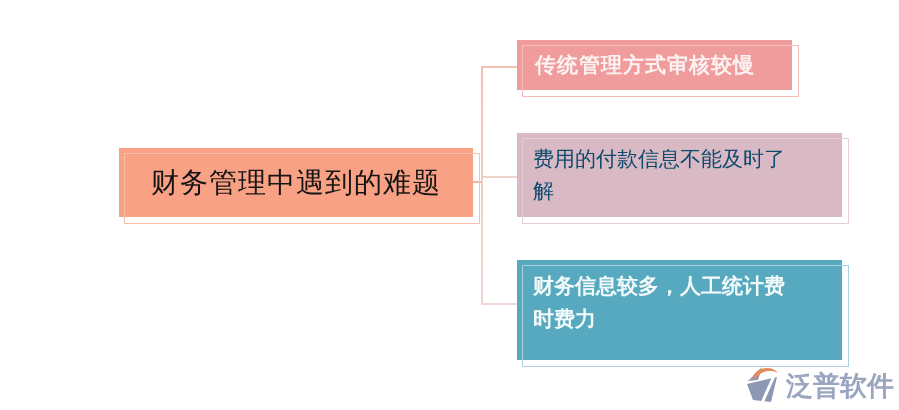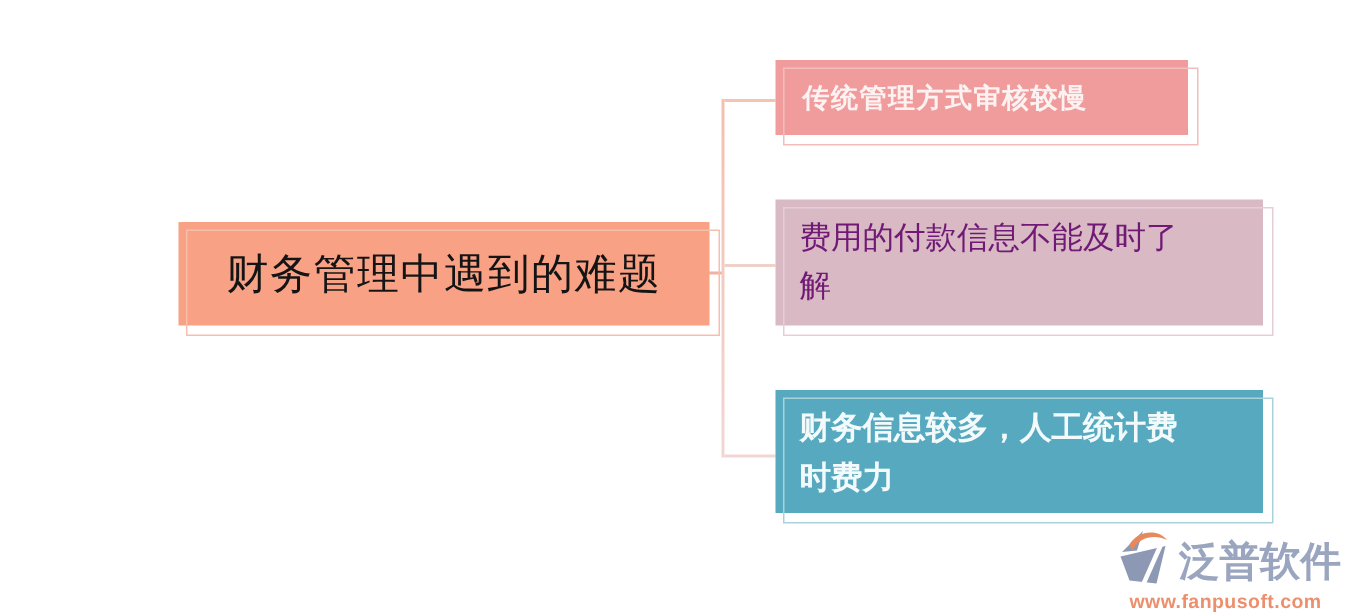--- a/index.html
+++ b/index.html
@@ -20,31 +20,31 @@
     left:119px; top:148px; width:354px; height:69px;
     background:#f8a185; --outline:#f6bfaa;
     display:flex; align-items:center; justify-content:center;
     font-size:28px; color:#141414; letter-spacing:1px; white-space:nowrap;
   }
 
   .branch { left:517px; }
   .branch-1 {
     top:40px; width:275px; height:50px;
     background:#f09c9d; --outline:#f4bdbd;
-    color:#fdf2f2; font-weight:600; font-size:18px; letter-spacing:1px;
+    color:#fdf2f2; font-weight:600; font-size:21px; letter-spacing:1px;
     display:flex; align-items:center; padding-left:18px; white-space:nowrap;
   }
   .branch-2 {
     top:133px; width:325px; height:84px;
     background:#d8b9c4; --outline:#e6ced6;
-    color:#701a75; font-size:21px; line-height:32px;
+    color:#0c4a6e; font-size:21px; line-height:32px;
     padding:10px 48px 0 16px;
   }
   .branch-3 {
-    top:260px; width:325px; height:82px;
+    top:260px; width:325px; height:100px;
     background:#57a9bf; --outline:#a9d2dd;
     color:#f3fafb; font-weight:600; font-size:21px; line-height:33px;
     padding:9px 48px 0 16px;
   }
 
   .conn { position:absolute; }
   .conn-stub   { left:462px; top:181px; width:20px; height:2px; background:#f2b4a2; }
   .conn-trunk  { left:481px; top:66px;  width:2px;  height:239px;
                  background:linear-gradient(#f4c0ae,#f0d7d4); }
   .conn-top    { left:483px; top:66px;  width:34px; height:2px; background:#f4c3b2; }
@@ -88,16 +88,15 @@
       <span>
         <svg width="42" height="40" viewBox="0 0 42 40" aria-hidden="true">
           <path d="M7 17 L21 3 L17 16 Z" fill="#8d99b4"></path>
           <path d="M12 12 C17 3 31 1 37 9 C29 5 18 7 14 16 Z" fill="#e8895c"></path>
           <path d="M6 20 L36 13 L30 38 L12 36 Z" fill="#8d99b4"></path>
           <path d="M33 12 L21 39" stroke="#ffffff" stroke-width="3" fill="none"></path>
         </svg>
       </span>
       <span class="brand">泛普软件</span>
     </div>
-    <div class="url">www.fanpusoft.com</div>
   </div>
 
 </div>
 
 </body></html>

